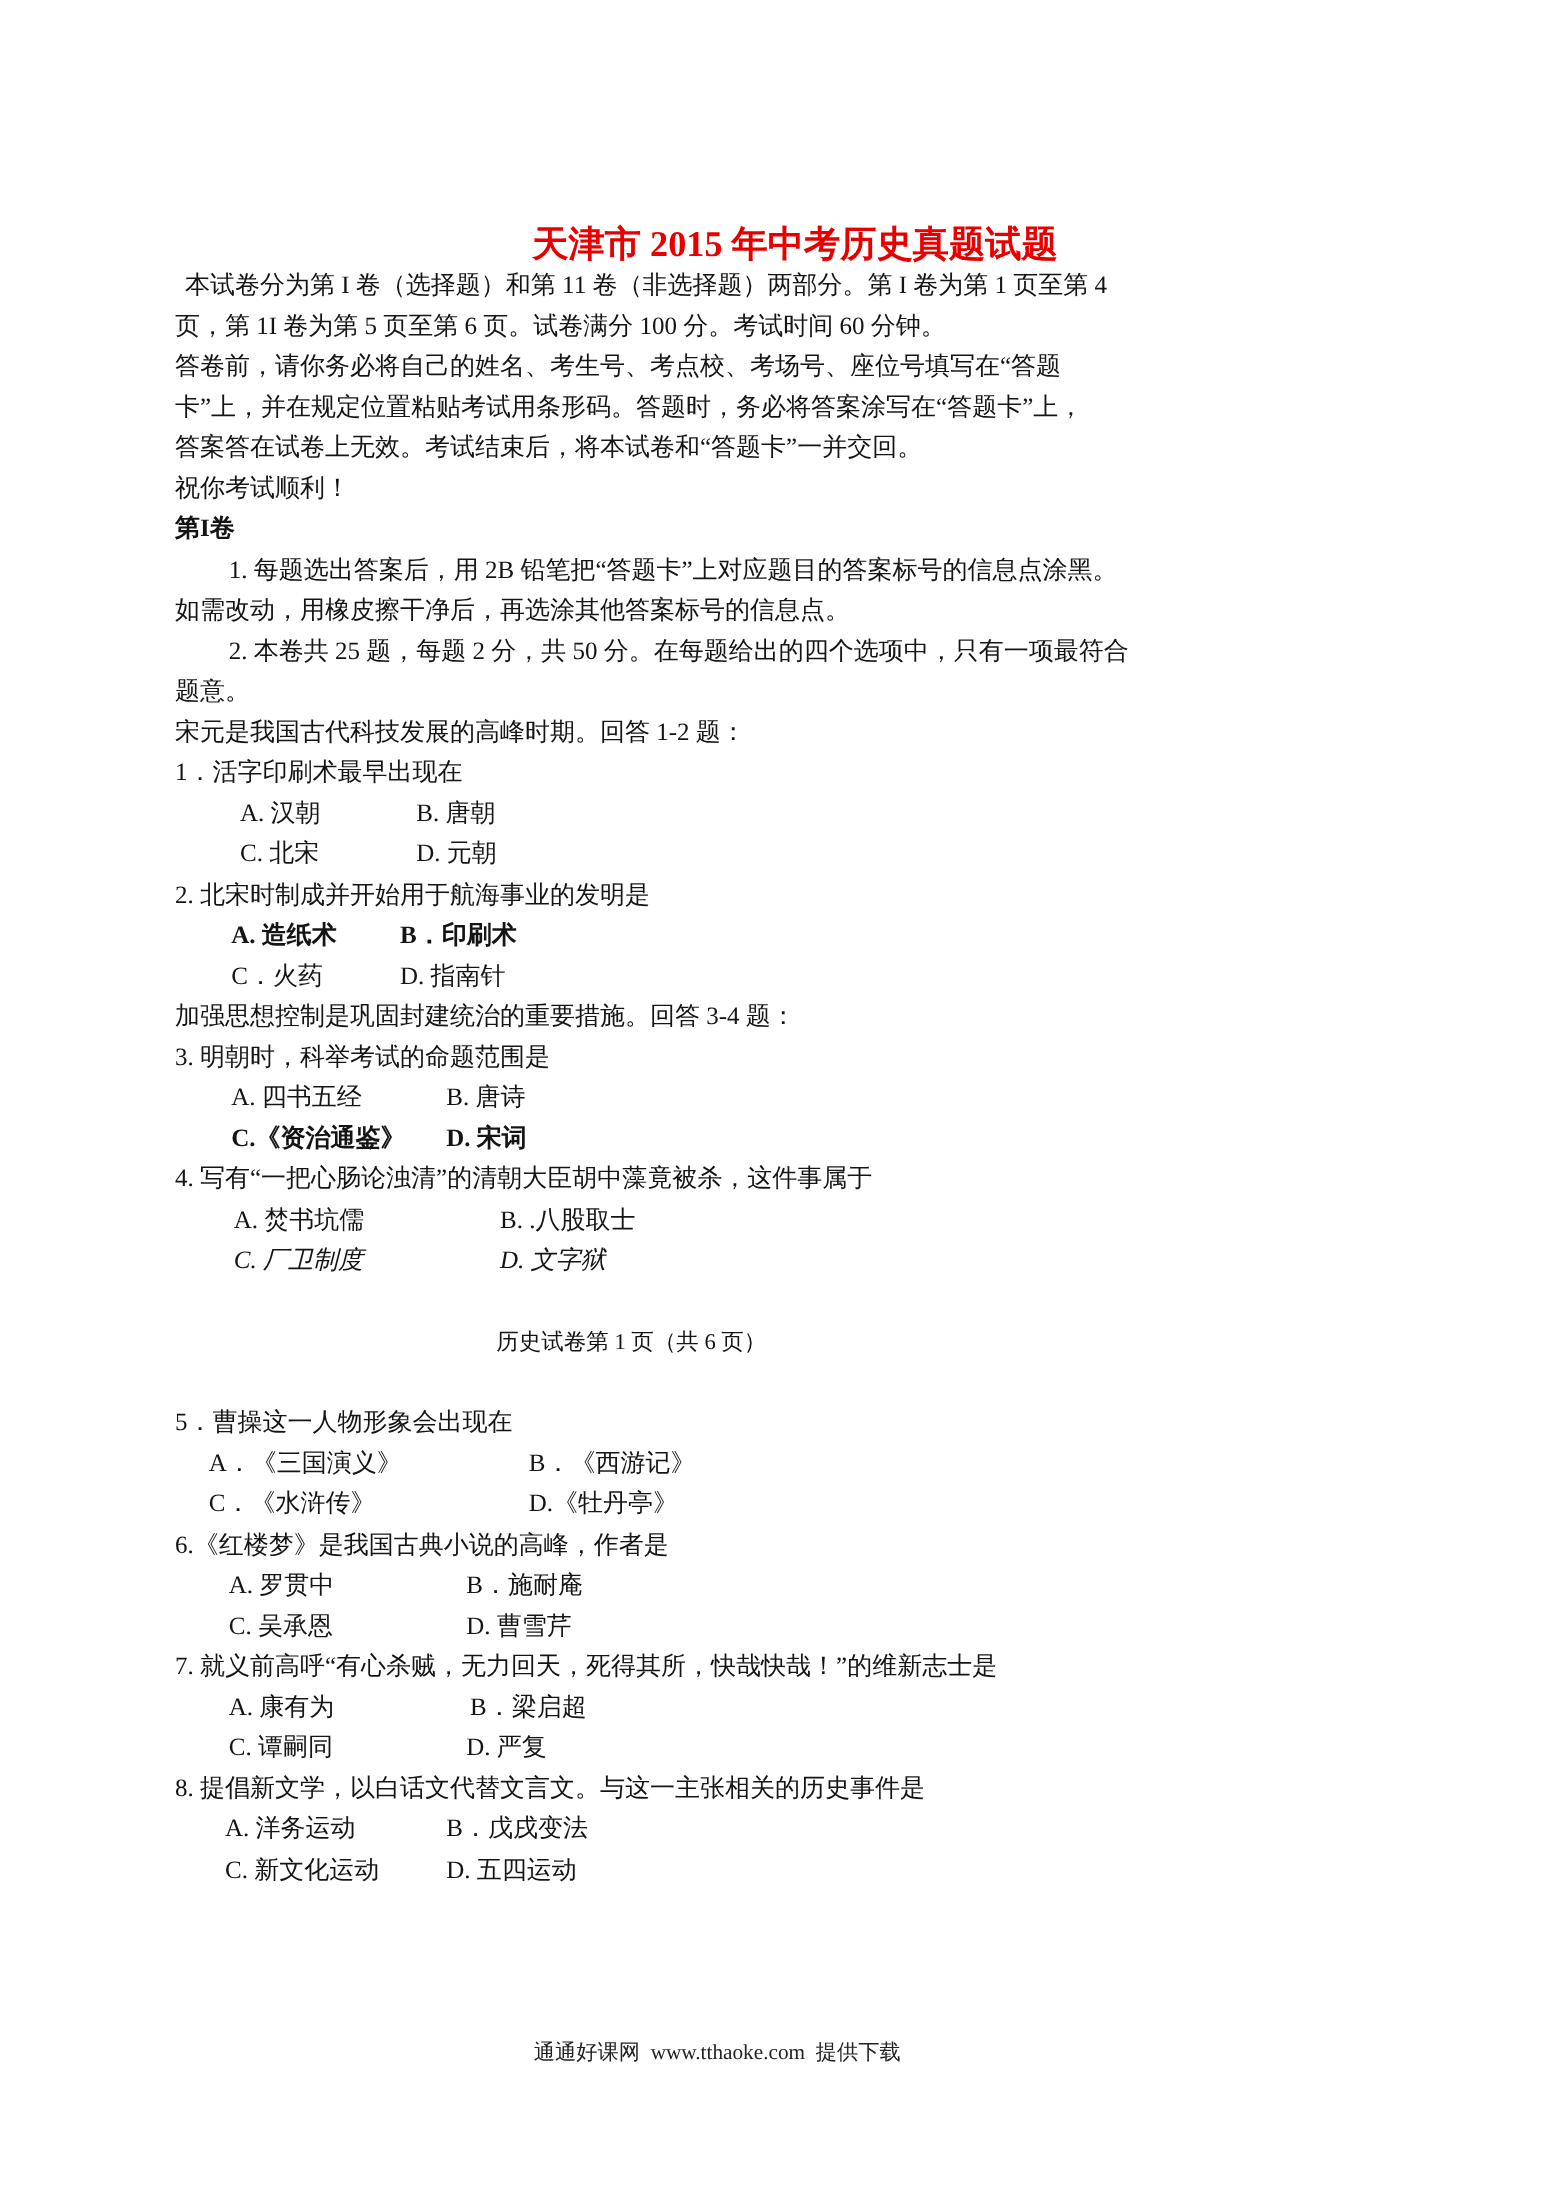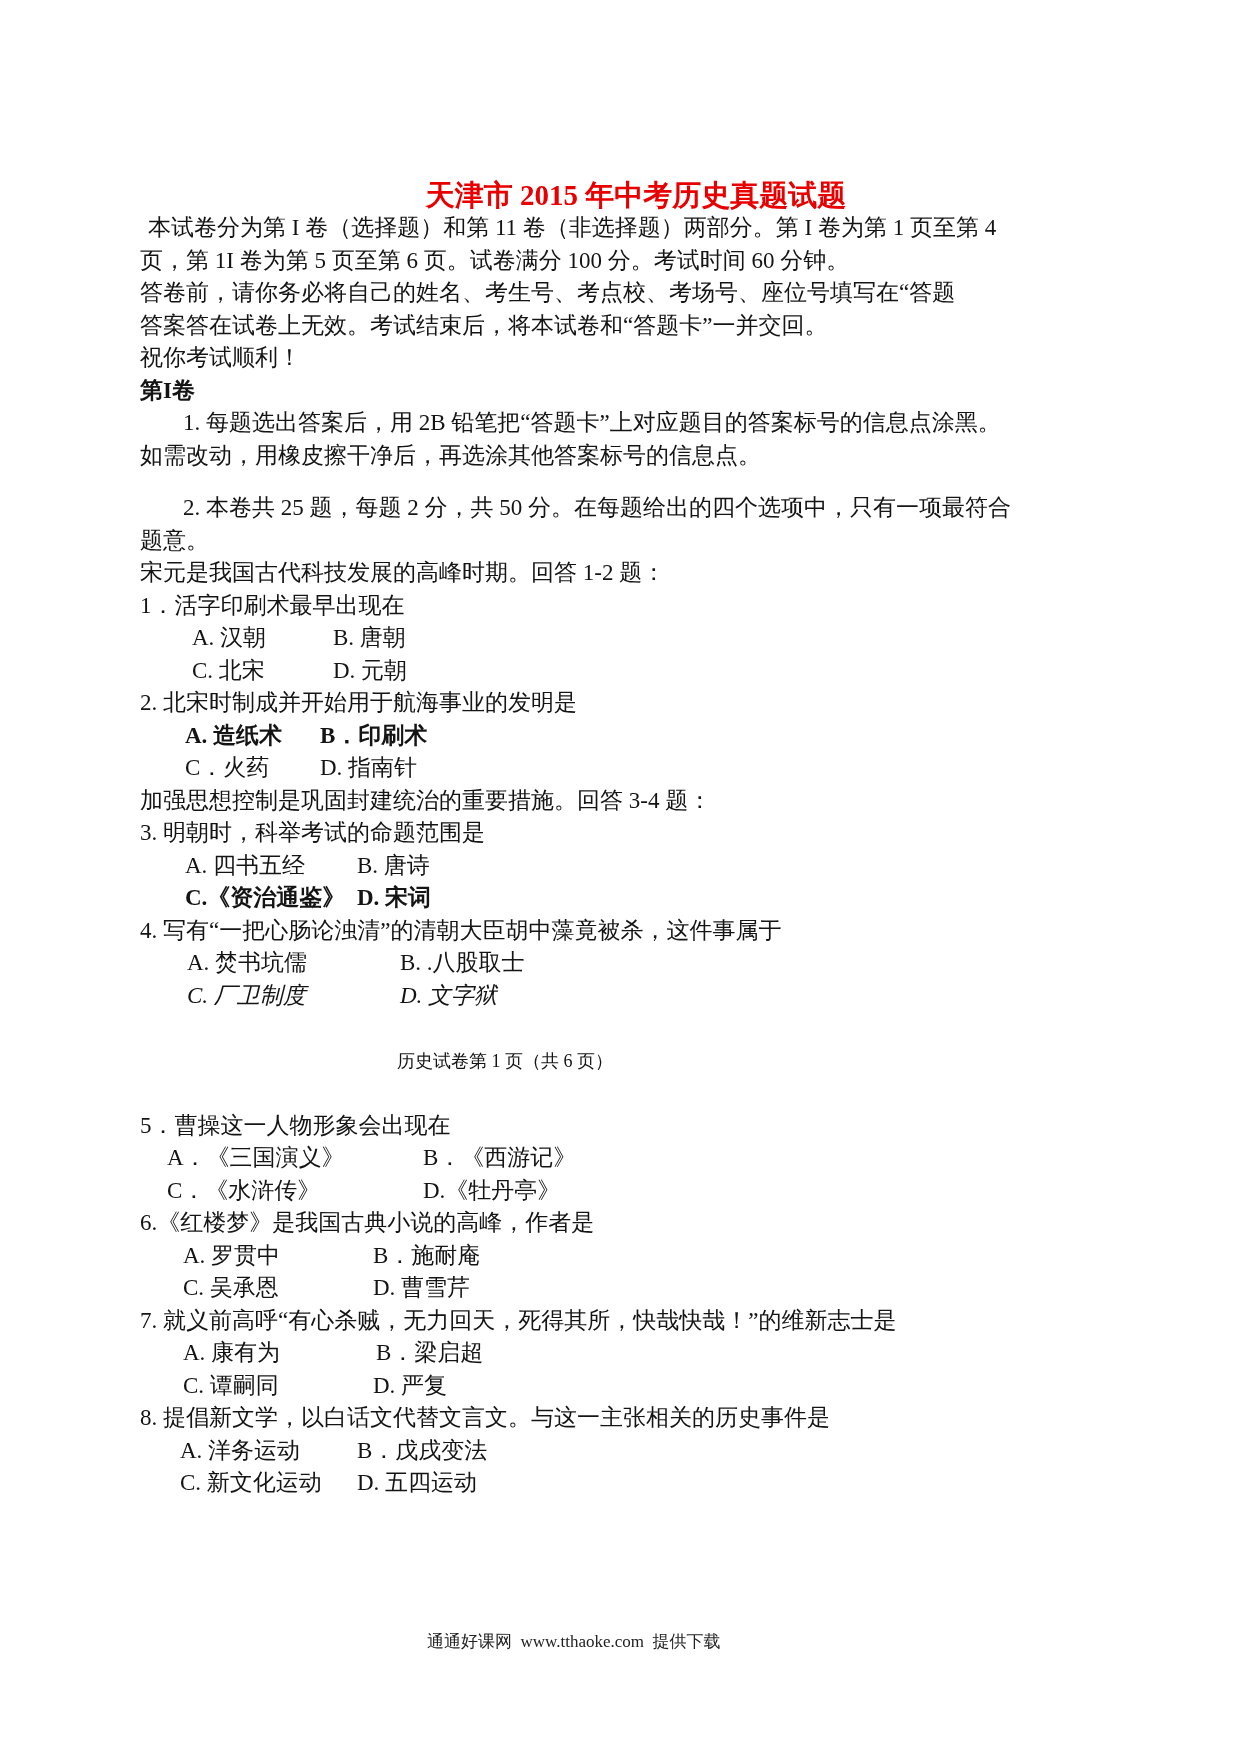--- a/index.html
+++ b/index.html
@@ -25,21 +25,21 @@
   }
   .content{
     position:absolute;
     left:140px;
     top:212px;
     width:970px;
   }
   .line{
     height:32.5px;
     line-height:32.5px;
-    font-size:23px;
+    font-size:20px;
     white-space:pre;
   }
   .line.bold{font-weight:bold;}
   .line.small{font-size:18px;}
   .colA{display:inline-block;vertical-align:top;}
   .colB{display:inline-block;vertical-align:top;}
   .footer-site{
     position:absolute;
     left:427px;
     top:1630px;
@@ -51,26 +51,27 @@
 </style>
 </head>
 <body>
 
 <div class="page">
   <h1 class="title" style="color: rgb(232, 0, 0);">天津市 2015 年中考历史真题试题</h1>
   <div class="content" id="lines">
       <div class="line" style="padding-left: 8px;">本试卷分为第 I 卷（选择题）和第 11 卷（非选择题）两部分。第 I 卷为第 1 页至第 4</div>
       <div class="line">页，第 1I 卷为第 5 页至第 6 页。试卷满分 100 分。考试时间 60 分钟。</div>
       <div class="line">答卷前，请你务必将自己的姓名、考生号、考点校、考场号、座位号填写在“答题</div>
+      <div class="line">卡”上，并在规定位置粘贴考试用条形码。答题时，务必将答案涂写在“答题卡”上，</div>
       <div class="line">答案答在试卷上无效。考试结束后，将本试卷和“答题卡”一并交回。</div>
       <div class="line">祝你考试顺利！</div>
       <div class="line bold">第I卷</div>
       <div class="line" style="padding-left: 43px;">1. 每题选出答案后，用 2B 铅笔把“答题卡”上对应题目的答案标号的信息点涂黑。</div>
       <div class="line">如需改动，用橡皮擦干净后，再选涂其他答案标号的信息点。</div>
-      <div class="line" style="padding-left: 43px; margin-top: 20px;">2. 本卷共 25 题，每题 2 分，共 50 分。在每题给出的四个选项中，只有一项最符合</div>
+      <div class="line" style="padding-left: 43px;">2. 本卷共 25 题，每题 2 分，共 50 分。在每题给出的四个选项中，只有一项最符合</div>
       <div class="line">题意。</div>
       <div class="line">宋元是我国古代科技发展的高峰时期。回答 1-2 题：</div>
       <div class="line">1．活字印刷术最早出现在</div>
       <div class="line" style="padding-left: 52px;"><span class="colA" style="width: 141px;">A. 汉朝</span><span class="colB">B. 唐朝</span></div>
       <div class="line" style="padding-left: 52px;"><span class="colA" style="width: 141px;">C. 北宋</span><span class="colB">D. 元朝</span></div>
       <div class="line">2. 北宋时制成并开始用于航海事业的发明是</div>
       <div class="line" style="padding-left: 45px; font-weight: bold;"><span class="colA" style="width: 135px;">A. 造纸术</span><span class="colB">B．印刷术</span></div>
       <div class="line" style="padding-left: 45px;"><span class="colA" style="width: 135px;">C．火药</span><span class="colB">D. 指南针</span></div>
       <div class="line">加强思想控制是巩固封建统治的重要措施。回答 3-4 题：</div>
       <div class="line">3. 明朝时，科举考试的命题范围是</div>

